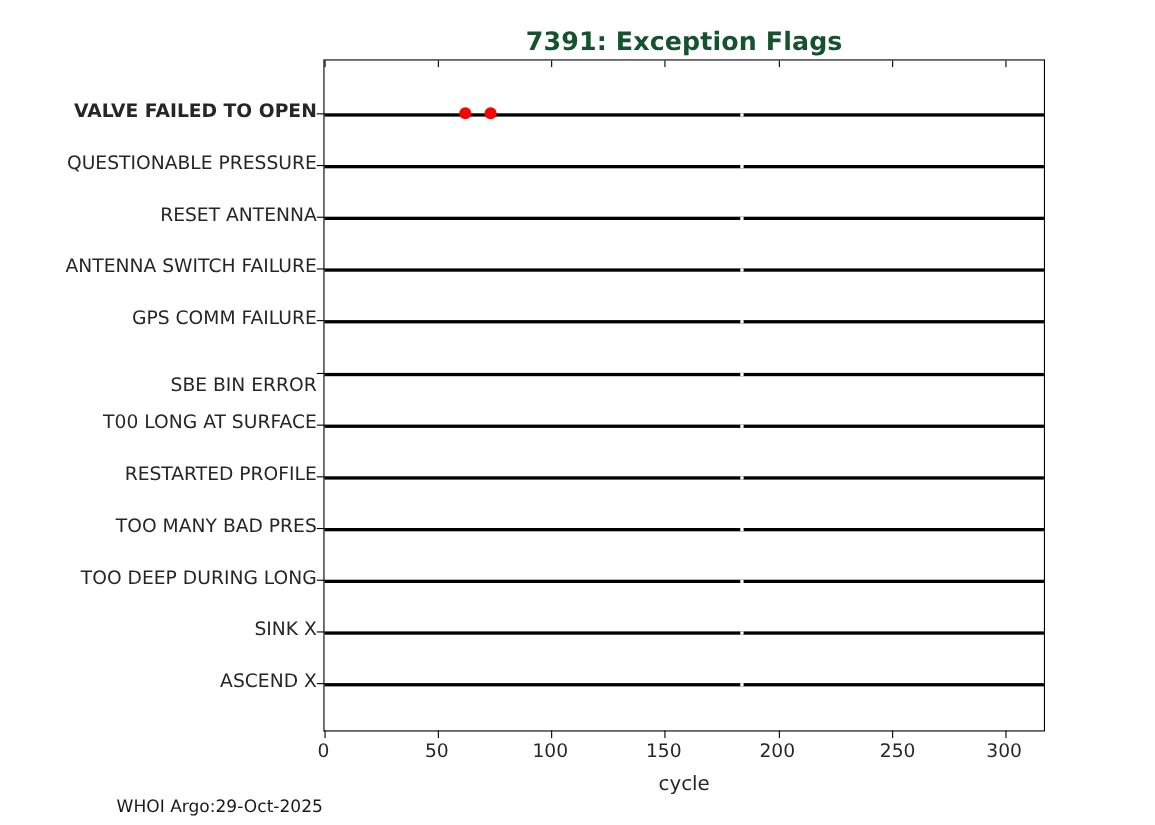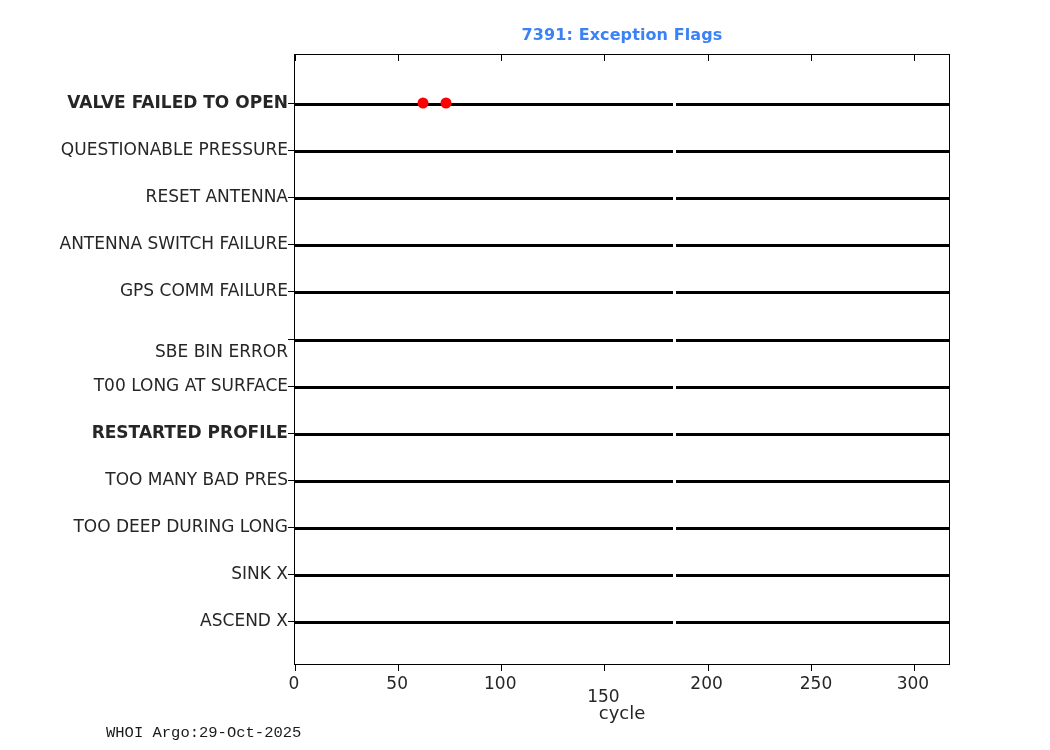--- a/index.html
+++ b/index.html
@@ -15,23 +15,23 @@
     overflow: hidden;
   }
 
   
   #chart-title {
     position: absolute;
     left: 294px;
     top: 25px;
     width: 656px;
     text-align: center;
-    font-size: 16px;
+    font-size: 23px;
     font-weight: bold;
-    color: #3b82f6;
+    color: #14532d;
     letter-spacing: 0.1px;
     white-space: nowrap;
   }
 
   
   #plot-area {
     position: absolute;
     left: 294px;
     top: 54px;
     width: 656px;
@@ -124,37 +124,36 @@
   }
 
   
   #footer-credit {
     position: absolute;
     left: 106px;
     top: 724px;
     font-size: 15.5px;
     color: #1a1a1a;
     white-space: nowrap;
-    font-family: Liberation Mono, monospace;
   }
 </style>
 </head>
 <body>
 
 <div id="chart-title">7391: Exception Flags</div>
 
 <div id="y-axis-labels">
     <div class="y-label" style="top: 102px; font-weight: bold;">VALVE FAILED TO OPEN</div>
     <div class="y-label" style="top: 149.1px;">QUESTIONABLE PRESSURE</div>
     <div class="y-label" style="top: 196.2px;">RESET ANTENNA</div>
     <div class="y-label" style="top: 243.3px;">ANTENNA SWITCH FAILURE</div>
     <div class="y-label" style="top: 290.4px;">GPS COMM FAILURE</div>
     <div class="y-label" style="top: 351px;">SBE BIN ERROR</div>
     <div class="y-label" style="top: 384.6px;">T00 LONG AT SURFACE</div>
-    <div class="y-label" style="top: 431.7px; font-weight: bold;">RESTARTED PROFILE</div>
+    <div class="y-label" style="top: 431.7px;">RESTARTED PROFILE</div>
     <div class="y-label" style="top: 478.8px;">TOO MANY BAD PRES</div>
     <div class="y-label" style="top: 525.9px;">TOO DEEP DURING LONG</div>
     <div class="y-label" style="top: 573px;">SINK X</div>
     <div class="y-label" style="top: 620.1px;">ASCEND X</div>
   </div>
 
 <div id="plot-area">
   <div id="row-lines">
       <div class="row-line" style="top: 48px;"></div>
       <div class="row-gap" style="left: 377.509px; top: 48px;"></div>
@@ -214,21 +213,21 @@
   <div id="data-points">
       <div class="data-point" title="VALVE FAILED TO OPEN @ cycle 62" style="left: 127.899px; top: 48px; background: rgb(255, 0, 0);"></div>
       <div class="data-point" title="VALVE FAILED TO OPEN @ cycle 73" style="left: 150.591px; top: 48px; background: rgb(255, 0, 0);"></div>
     </div>
 </div>
 
 <div id="x-axis-tick-labels">
     <div class="x-label" style="left: 294px;">0</div>
     <div class="x-label" style="left: 397.145px; text-align: center;">50</div>
     <div class="x-label" style="left: 500.289px;">100</div>
-    <div class="x-label" style="left: 603.434px; margin-top: 13px;">150</div>
+    <div class="x-label" style="left: 603.434px;">150</div>
     <div class="x-label" style="left: 706.579px;">200</div>
     <div class="x-label" style="left: 816px;">250</div>
     <div class="x-label" style="left: 912.868px;">300</div>
   </div>
 
 <div id="x-axis-title">cycle</div>
 
 <div id="footer-credit">WHOI Argo:29-Oct-2025</div>
 
 </body></html>

